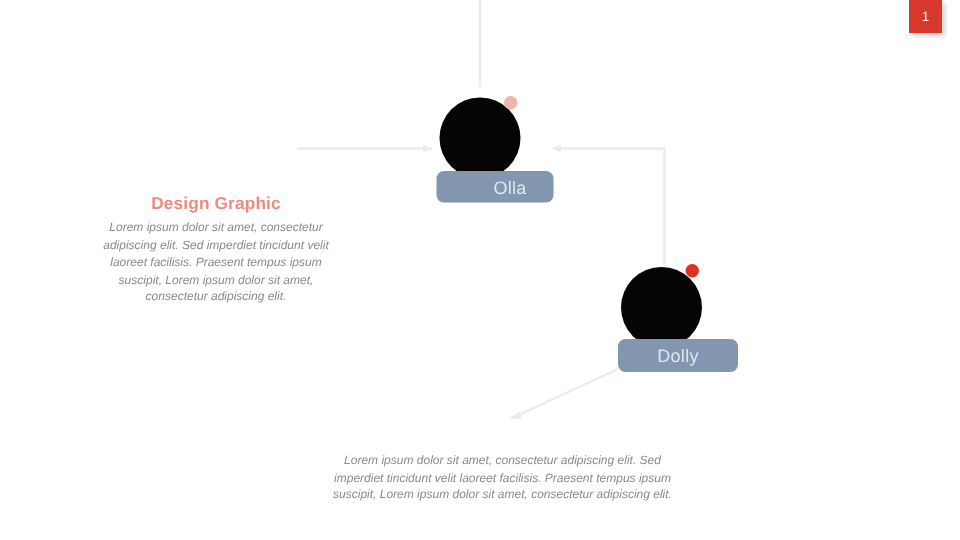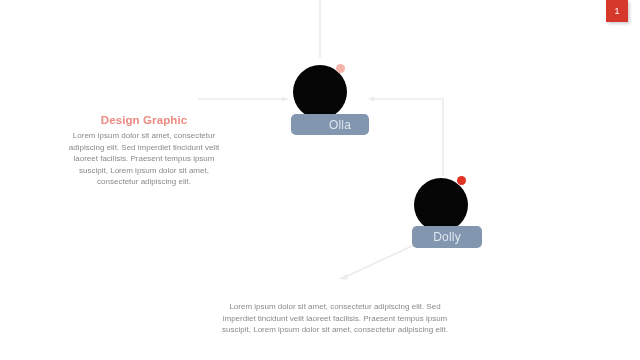--- a/index.html
+++ b/index.html
@@ -52,39 +52,40 @@
     white-space: nowrap;
   }
 
   
   #node-olla .node-circle { left: 293px; top: 65px; width: 54px; height: 54px; }
   #node-olla .node-dot    { left: 336px; top: 64px; width: 9px;  height: 9px; background: #f3b5ab; }
   #node-olla .node-pill   { left: 291px; top: 114px; width: 58px; height: 21px; background: #8296b0; padding-left: 20px; }
 
   #node-dolly .node-circle { left: 414px; top: 178px; width: 54px; height: 54px; }
   #node-dolly .node-dot    { left: 457px; top: 176px; width: 9px;  height: 9px; background: #e03224; }
-  #node-dolly .node-pill   { left: 412px; top: 226px; width: 70px; height: 22px; background: #8296b0; }
+  #node-dolly .node-pill   { left: 412px; top: 226px; width: 80px; height: 22px; background: #8296b0; }
 
   
   .text-block {
     position: absolute;
   }
   .block-title {
-    margin: 0 0 4px 0;
+    margin: 16px 0 4px 0;
     font-size: 11.5px;
     font-weight: bold;
     text-align: center;
     letter-spacing: .1px;
   }
   .block-body {
     margin: 0;
     font-size: 8px;
     line-height: 11.5px;
     color: #8a8a8a;
     text-align: center;
+    font-style: italic;
   }
 
   #block-design { left: 58px; top: 114px; width: 172px; }
   #block-design .block-title { color: #ec8b80; }
 
   #block-talk { left: 212px; top: 301px; width: 246px; }
   #block-talk .block-title { color: #e0503a; }
 
   
   #corner-badge {

